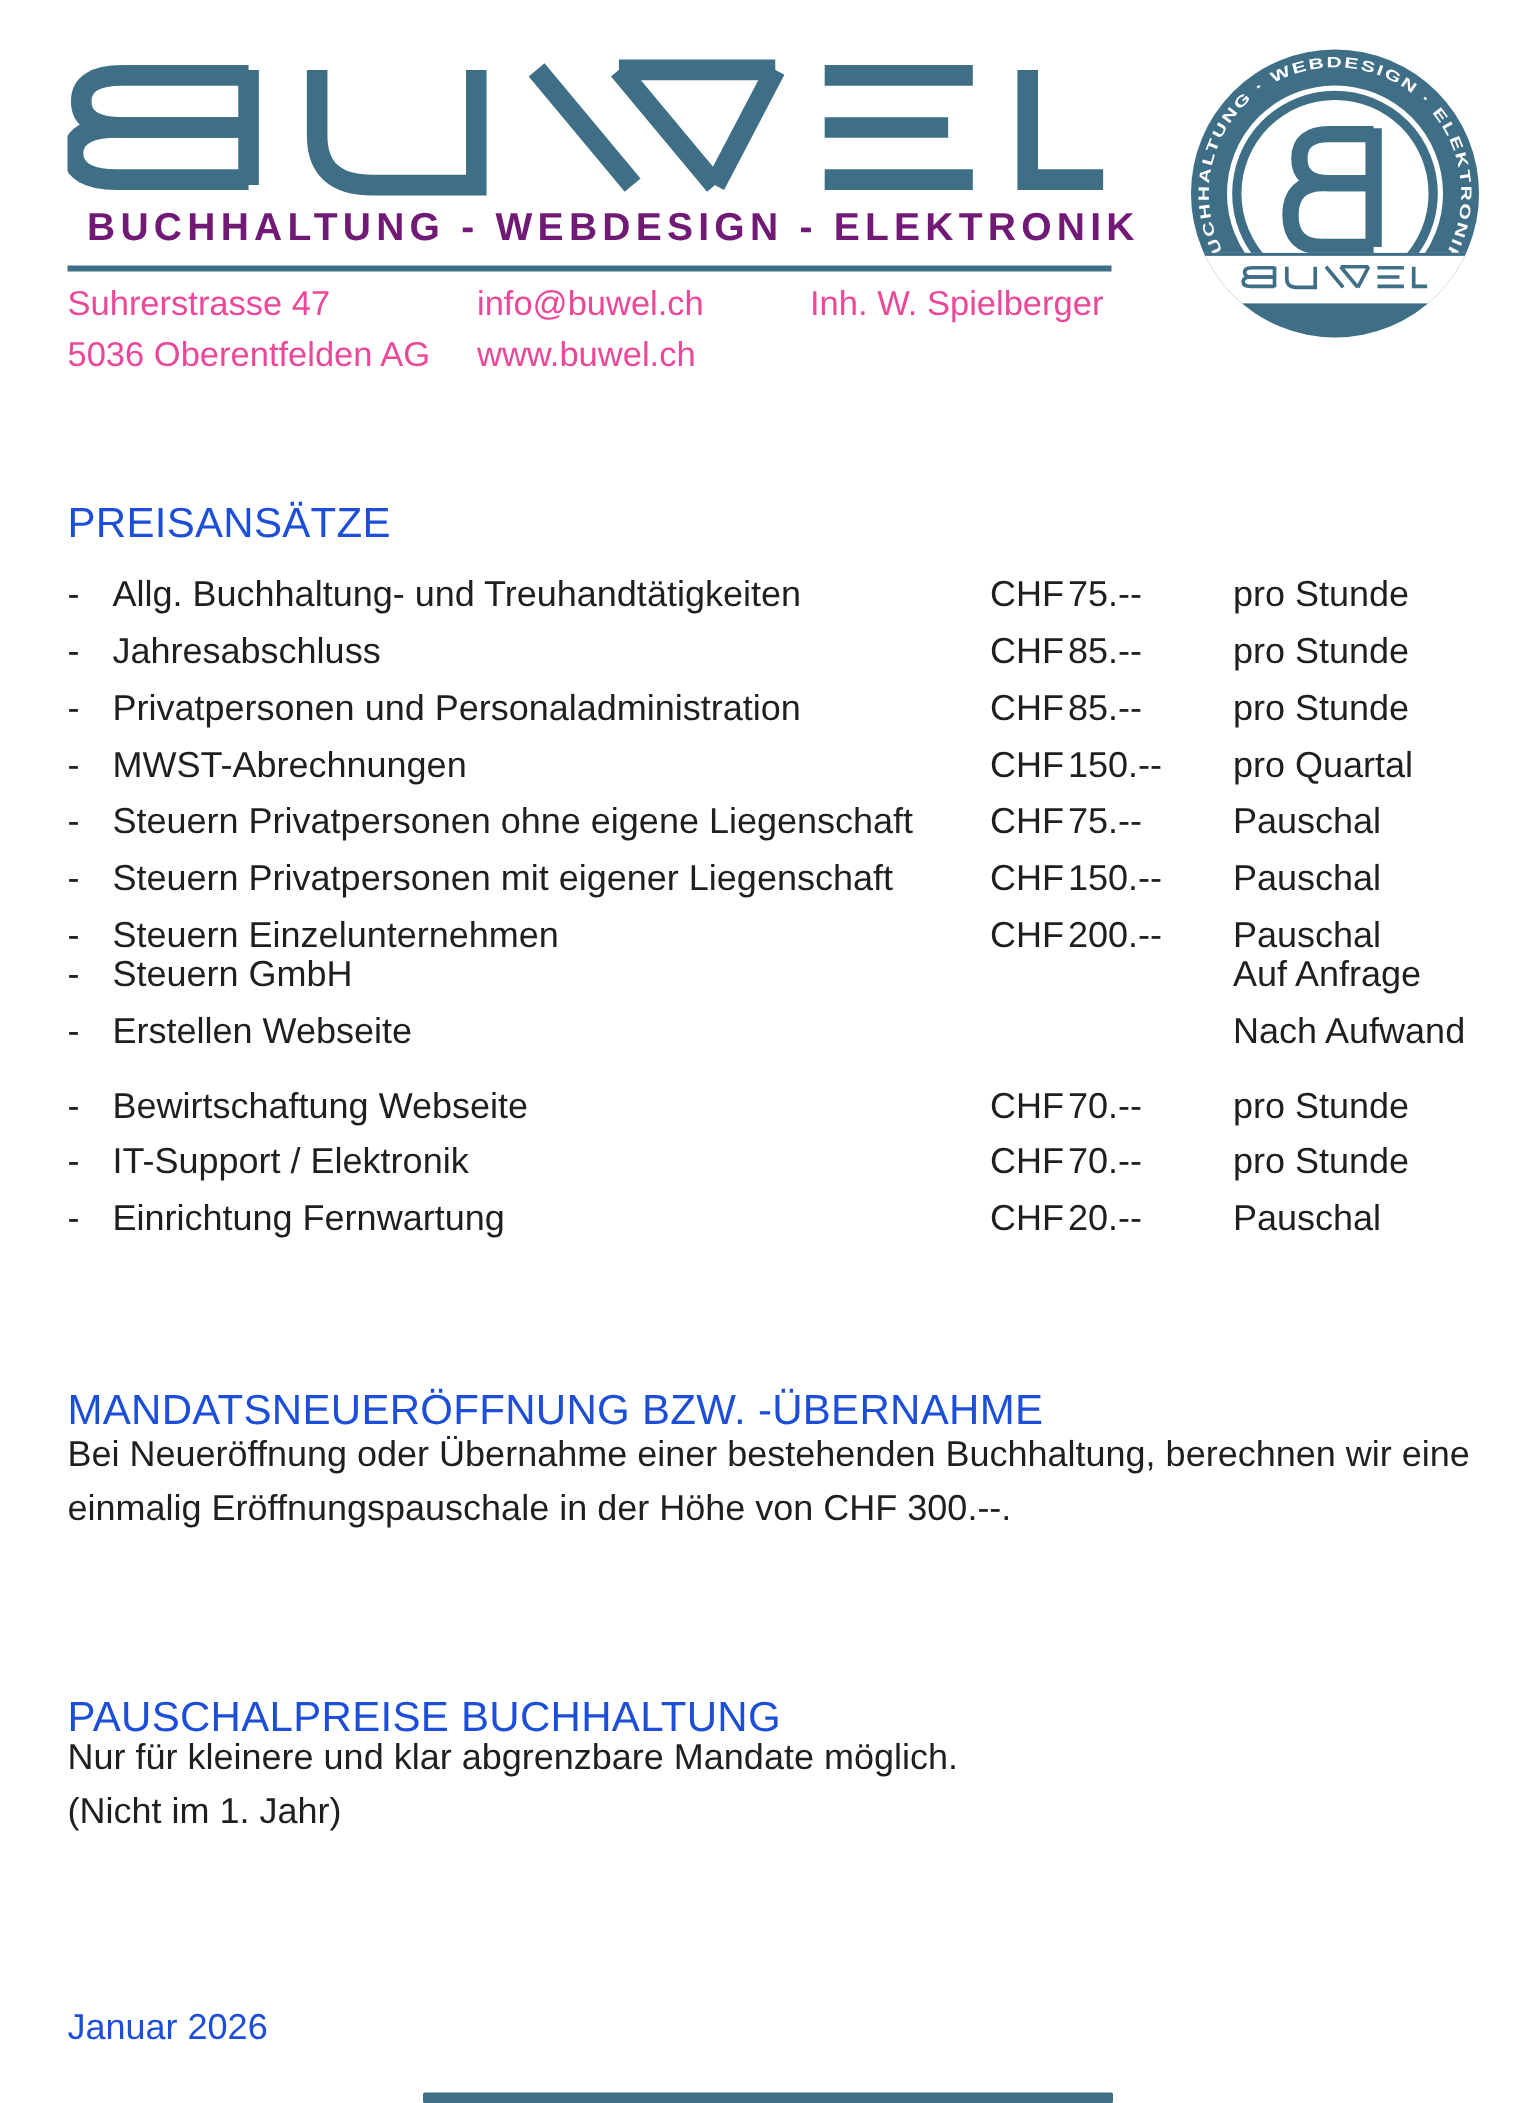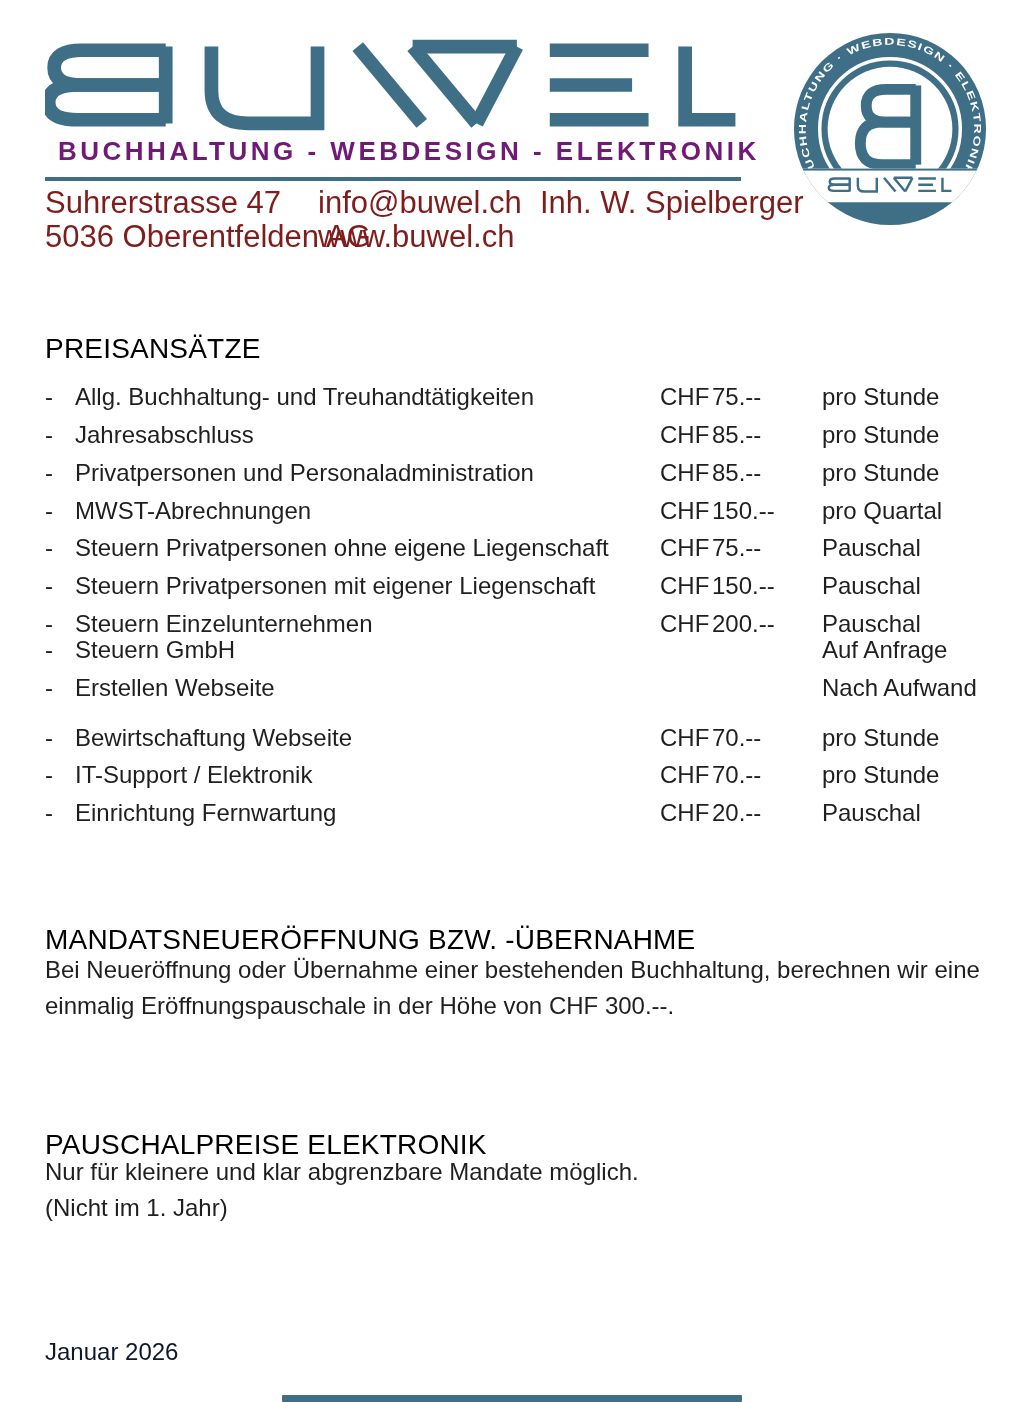--- a/index.html
+++ b/index.html
@@ -17,30 +17,30 @@
     position:absolute;left:58px;top:136px;width:710px;
     color:#701a75;font-weight:700;font-size:26px;letter-spacing:3.5px;
     white-space:nowrap;
   }
   #header-rule{
     position:absolute;left:45px;top:177px;width:696px;height:3.5px;
     background:#3F6E87;
   }
   .contact-col{
     position:absolute;top:186px;
-    color:#7f1d1d;font-size:31px;line-height:33.5px;white-space:nowrap;
+    color:#ec4899;font-size:23px;line-height:33.5px;white-space:nowrap;
   }
   #contact-col-address{left:45px;}
   #contact-col-web{left:318px;}
   #contact-col-owner{left:540px;}
   #badge-svg{position:absolute;left:791px;top:30px;color:#3F6E87;}
   
   .section-title{
     position:absolute;left:45px;
-    font-size:28px;line-height:1;font-weight:400;color:#000000;
+    font-size:28px;line-height:1;font-weight:400;color:#1d4ed8;
     letter-spacing:0.2px;white-space:nowrap;
   }
   #title-prices{top:312px;}
   #title-mandate{top:903px;}
   #title-flatrate{top:1108px;}
   
   #price-list{position:absolute;left:45px;top:366px;width:940px;}
   .prow{
     display:flex;align-items:baseline;
     height:37.85px;line-height:37.85px;
@@ -54,21 +54,21 @@
   
   .body-text{
     position:absolute;left:45px;
     font-size:24px;line-height:35.5px;color:#1f1f1f;
   }
   #mandate-body{top:952px;width:950px;}
   #flatrate-body{top:1154px;width:950px;}
   
   #footer-date{
     position:absolute;left:45px;top:1338px;
-    font-size:24px;line-height:1.2;color:#0f172a;white-space:nowrap;
+    font-size:24px;line-height:1.2;color:#1d4ed8;white-space:nowrap;
   }
   #footer-bar{
     position:absolute;bottom:0;left:50%;transform:translateX(-50%);
     width:460px;height:7px;background:#3F6E87;border-radius:1px;
   }
   .defs-holder{position:absolute;width:0;height:0;overflow:hidden;}
 </style>
 </head>
 <body>
 
@@ -233,20 +233,20 @@
     <span class="c-label">Einrichtung Fernwartung</span>
     <span class="c-chf">CHF</span>
     <span class="c-amt">20.--</span>
     <span class="c-unit">Pauschal</span>
   </div>
 </div>
 
 <h2 id="title-mandate" class="section-title">MANDATSNEUERÖFFNUNG BZW. -ÜBERNAHME</h2>
 <div id="mandate-body" class="body-text">Bei Neueröffnung oder Übernahme einer bestehenden Buchhaltung, berechnen wir eine einmalig Eröffnungspauschale in der Höhe von CHF 300.--.</div>
 
-<h2 id="title-flatrate" class="section-title">PAUSCHALPREISE ELEKTRONIK</h2>
+<h2 id="title-flatrate" class="section-title">PAUSCHALPREISE BUCHHALTUNG</h2>
 <div id="flatrate-body" class="body-text">
   <div>Nur für kleinere und klar abgrenzbare Mandate möglich.</div>
   <div>(Nicht im 1. Jahr)</div>
 </div>
 
 <div id="footer-date">Januar 2026</div>
 <div id="footer-bar"></div>
 
 </body></html>

